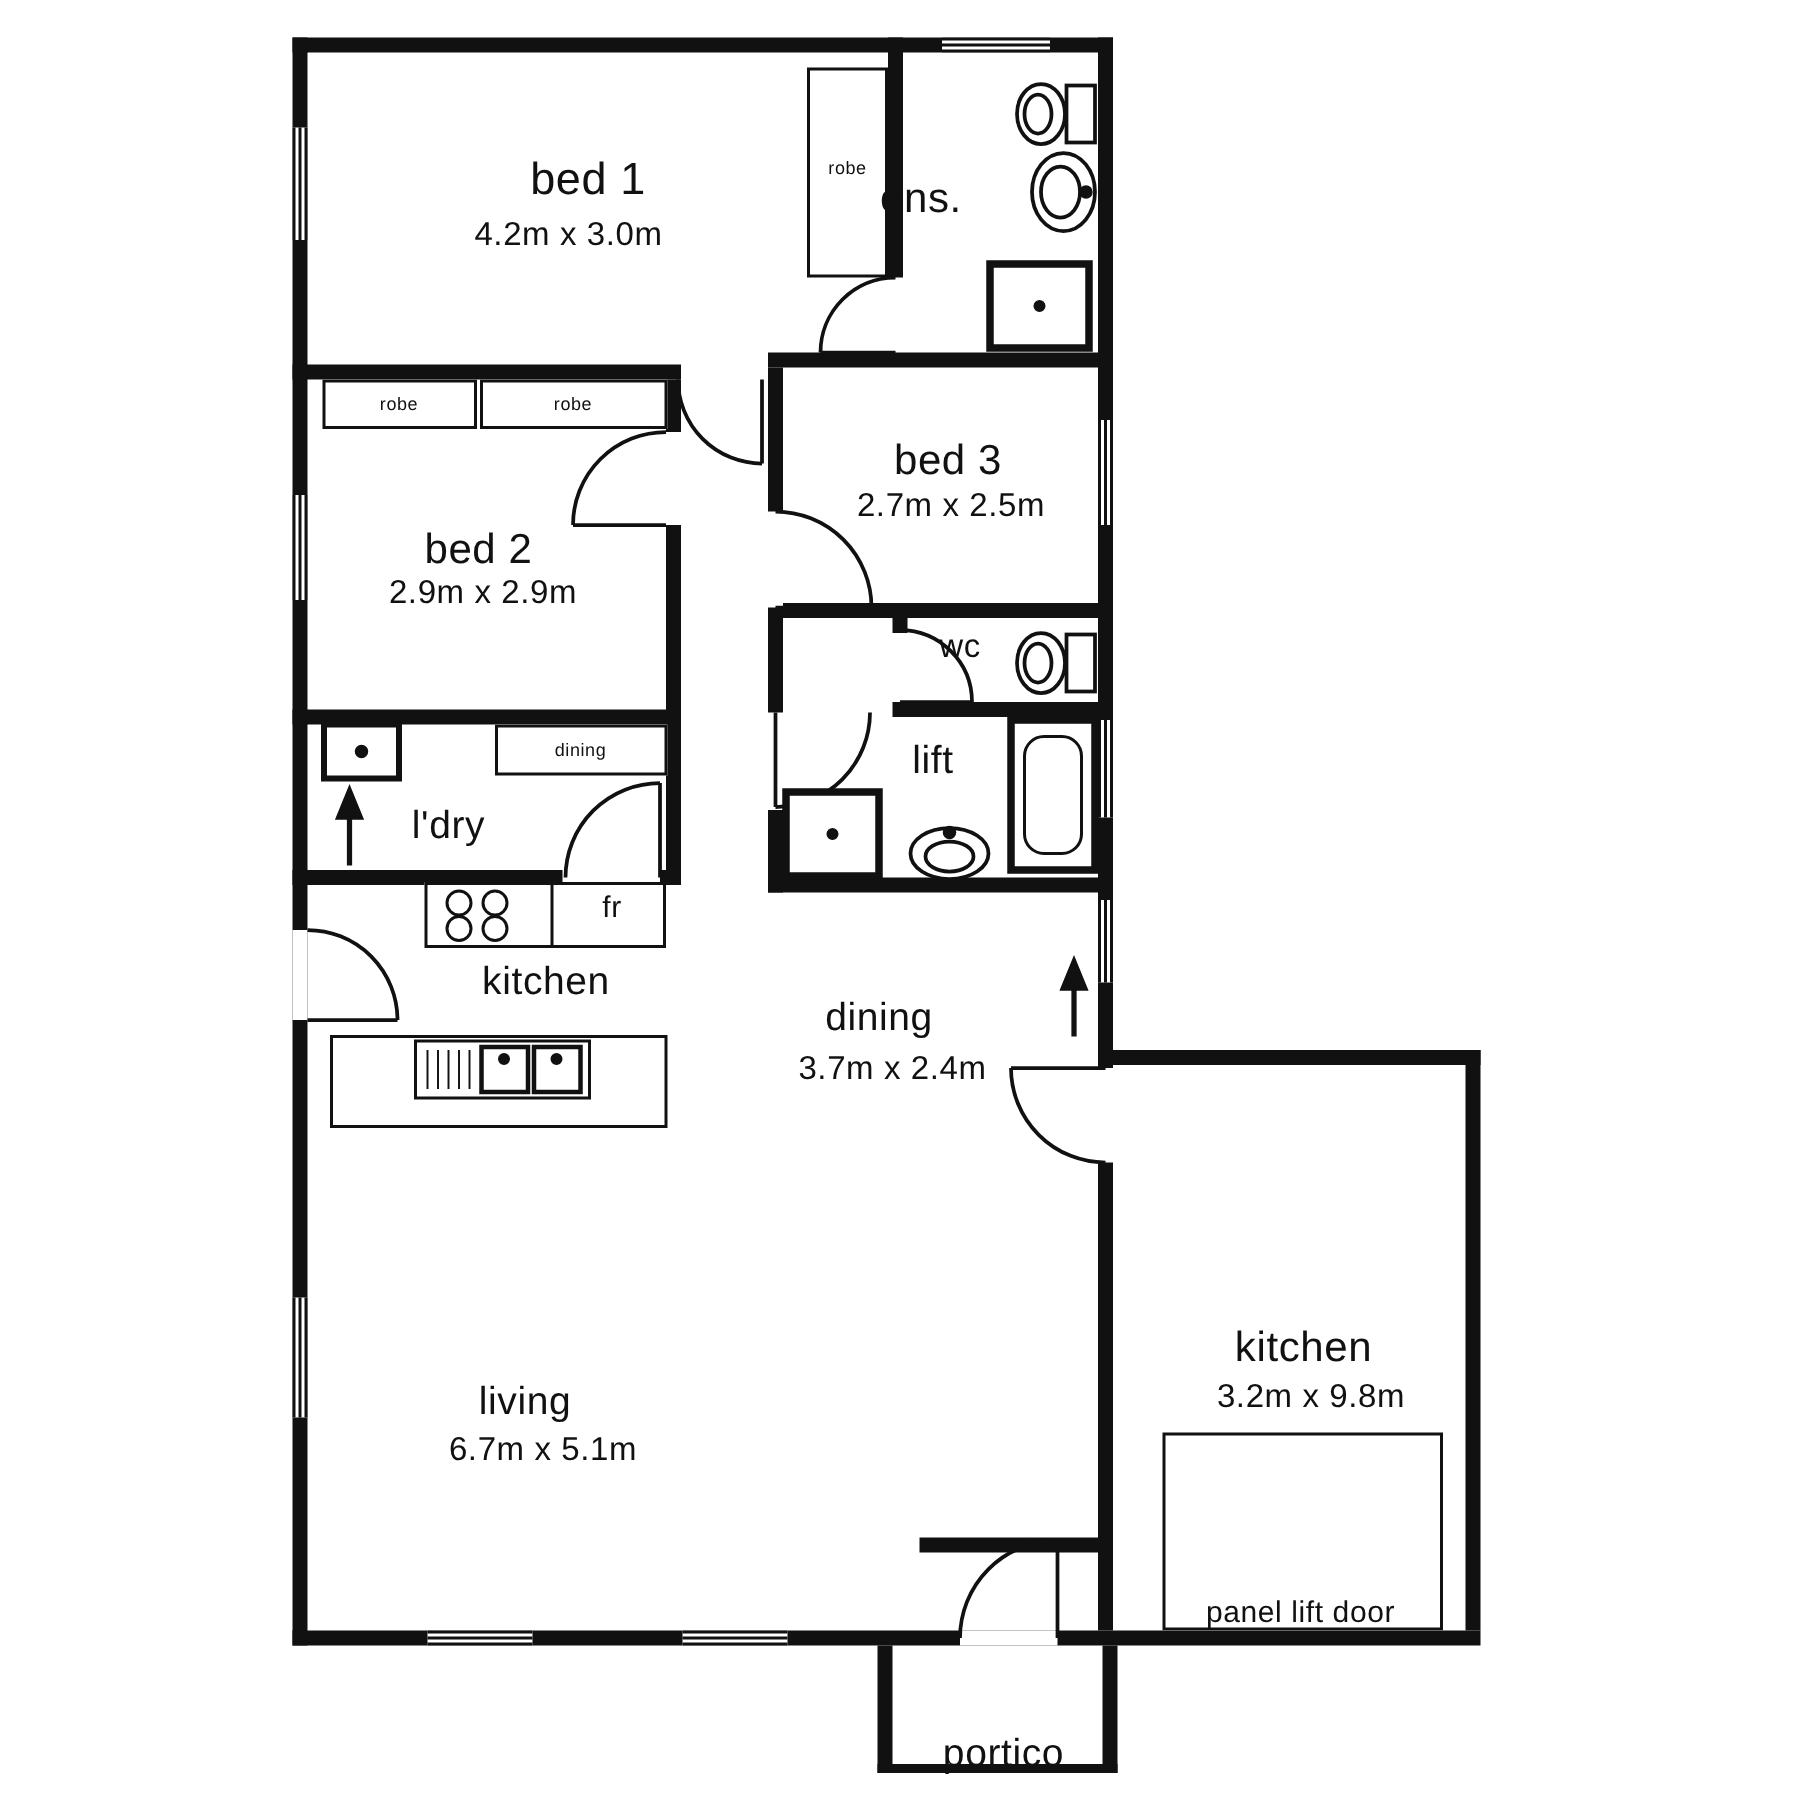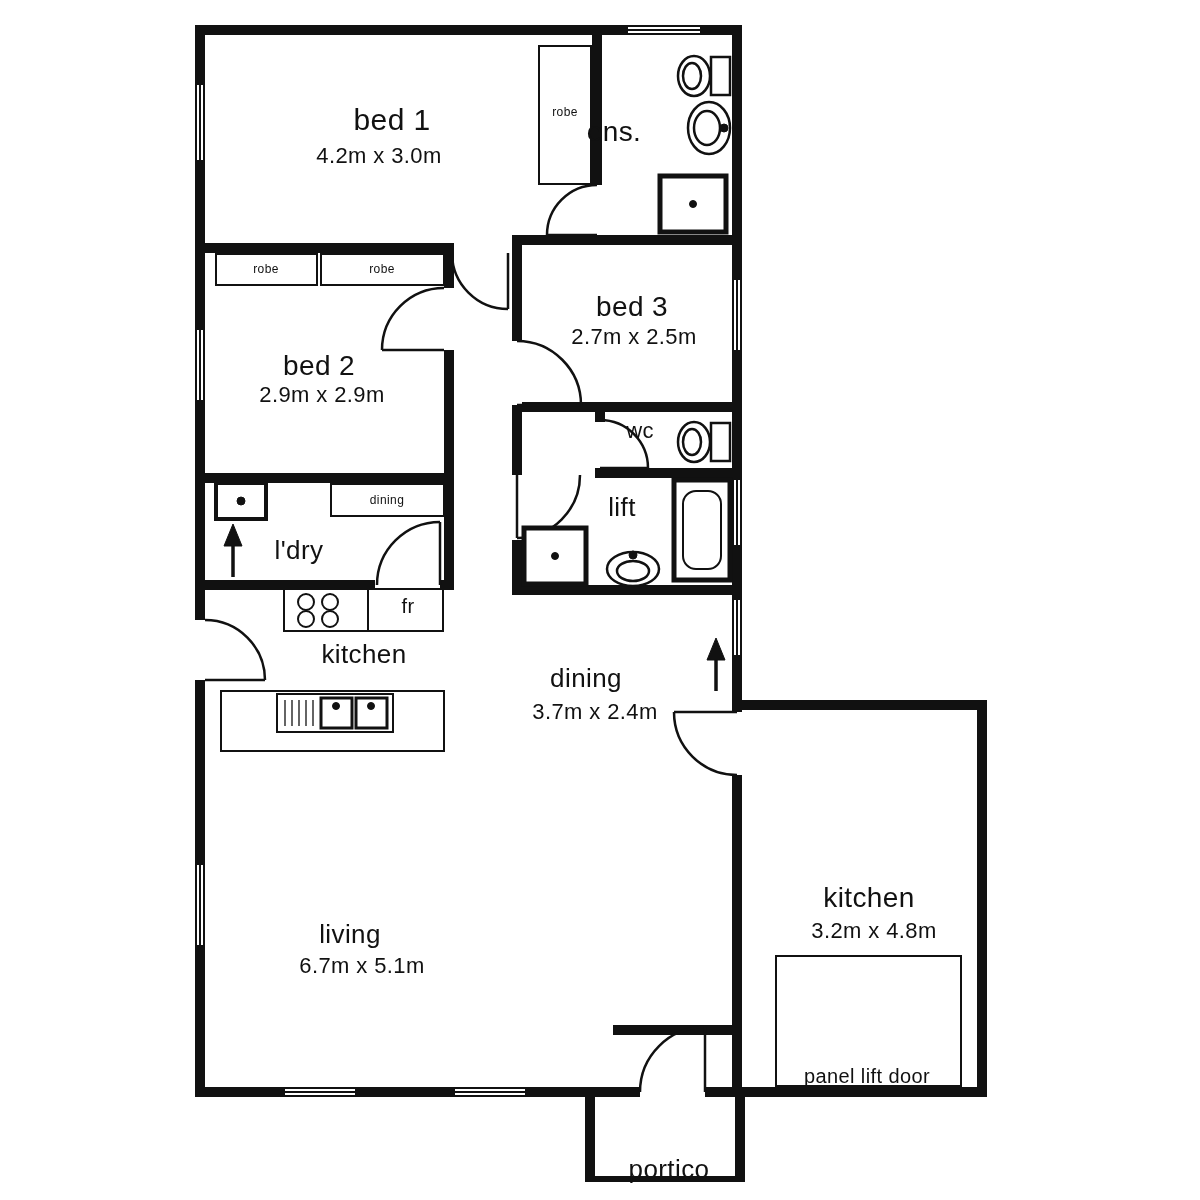--- a/index.html
+++ b/index.html
@@ -205,17 +205,17 @@
   <div class="lbl room-name" style="left:622px;top:507px;font-size:26px">lift</div>
   <div class="lbl small-lbl" style="left:387px;top:500px">dining</div>
   <div class="lbl room-name" style="left:299px;top:550px;font-size:26px">l'dry</div>
   <div class="lbl small-lbl" style="left:408px;top:606px;font-size:20px">fr</div>
   <div class="lbl room-name" style="left:364px;top:654px;font-size:26px">kitchen</div>
   <div class="lbl room-name" style="left:586px;top:678px;font-size:26px">dining</div>
   <div class="lbl room-dims" style="left:595px;top:712px">3.7m x 2.4m</div>
   <div class="lbl room-name" style="left:350px;top:934px;font-size:26px">living</div>
   <div class="lbl room-dims" style="left:362px;top:966px">6.7m x 5.1m</div>
   <div class="lbl room-name" style="left:869px;top:898px">kitchen</div>
-  <div class="lbl room-dims" style="left:874px;top:931px">3.2m x 4.8m</div>
+  <div class="lbl room-dims" style="left:874px;top:931px">3.2m x 9.8m</div>
   <div class="lbl small-lbl" style="left:867px;top:1076px;font-size:20px">panel lift door</div>
   <div class="lbl room-name" style="left:669px;top:1169px;font-size:26px">portico</div>
 
 </div>
 
 </body></html>

